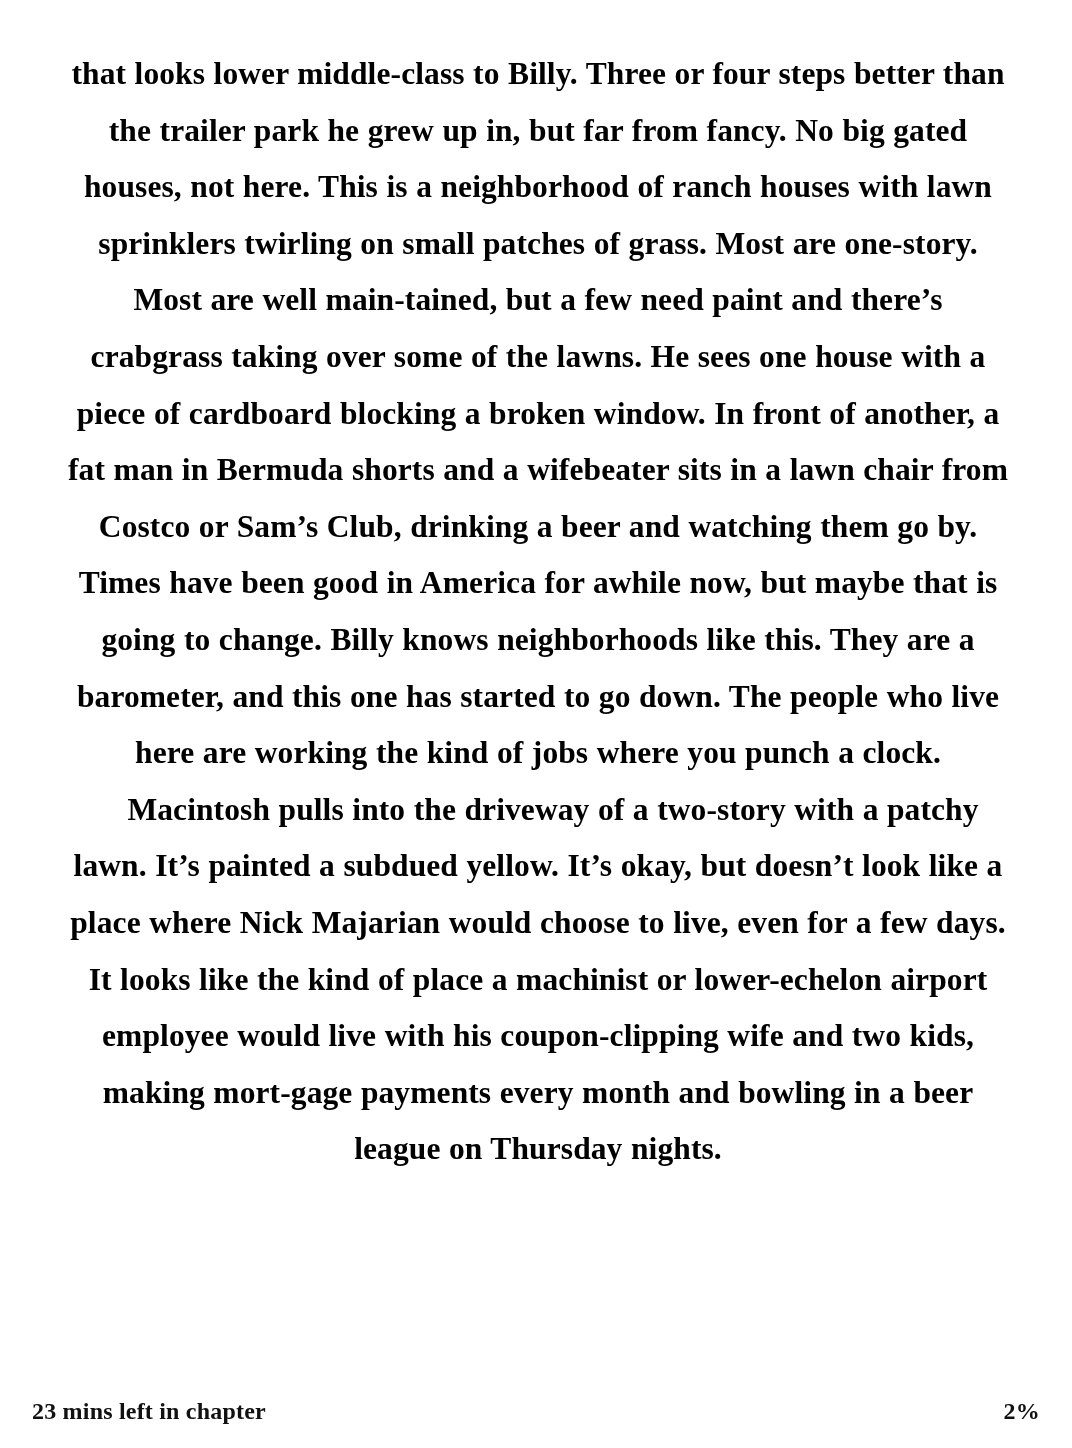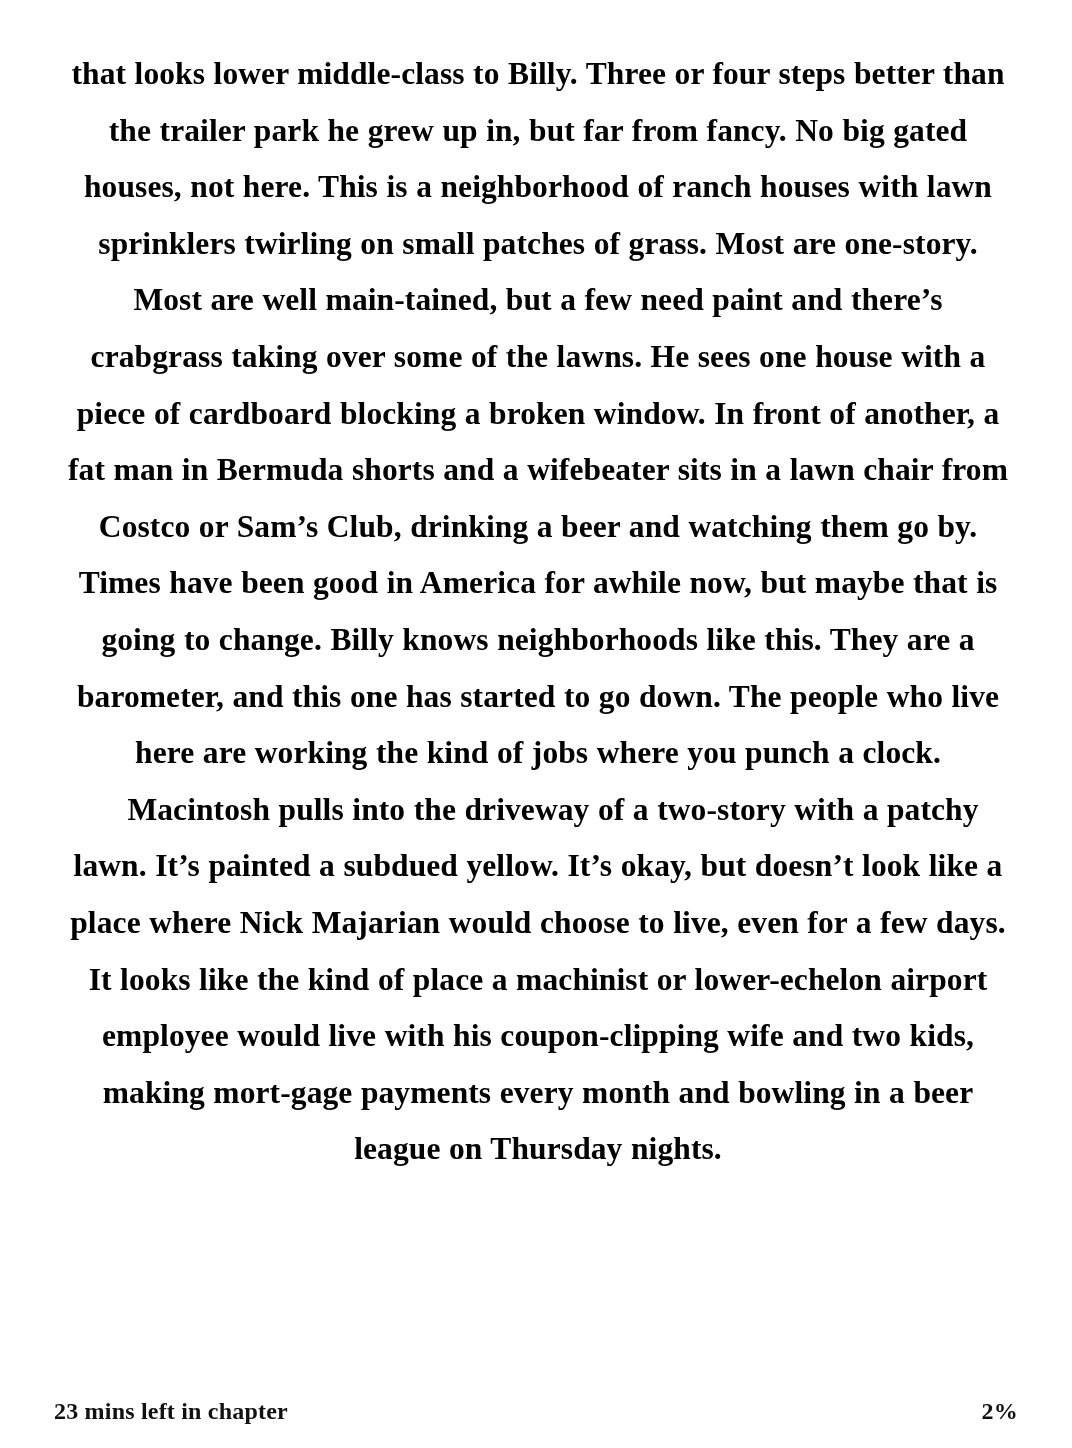--- a/index.html
+++ b/index.html
@@ -43,21 +43,21 @@
   .para.indent {
     text-indent: 30px;
   }
   .footer {
     position: absolute;
     left: 0;
     bottom: 0;
     width: 1072px;
     height: 74px;
     box-sizing: border-box;
-    padding: 0 54px;
+    padding: 0 32px;
     display: flex;
     align-items: center;
     justify-content: space-between;
   }
   .footer-text {
     font-size: 24px;
     font-weight: 700;
     color: #111111;
     font-family: "Liberation Serif", "DejaVu Serif", serif;
     letter-spacing: 0.2px;

